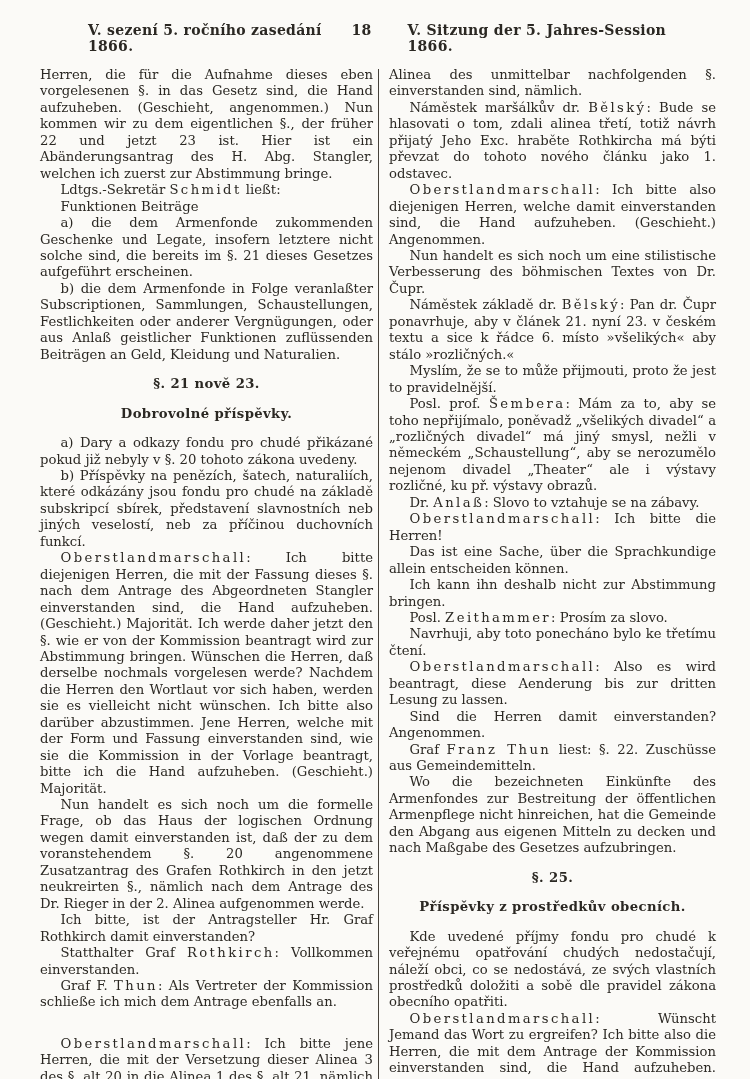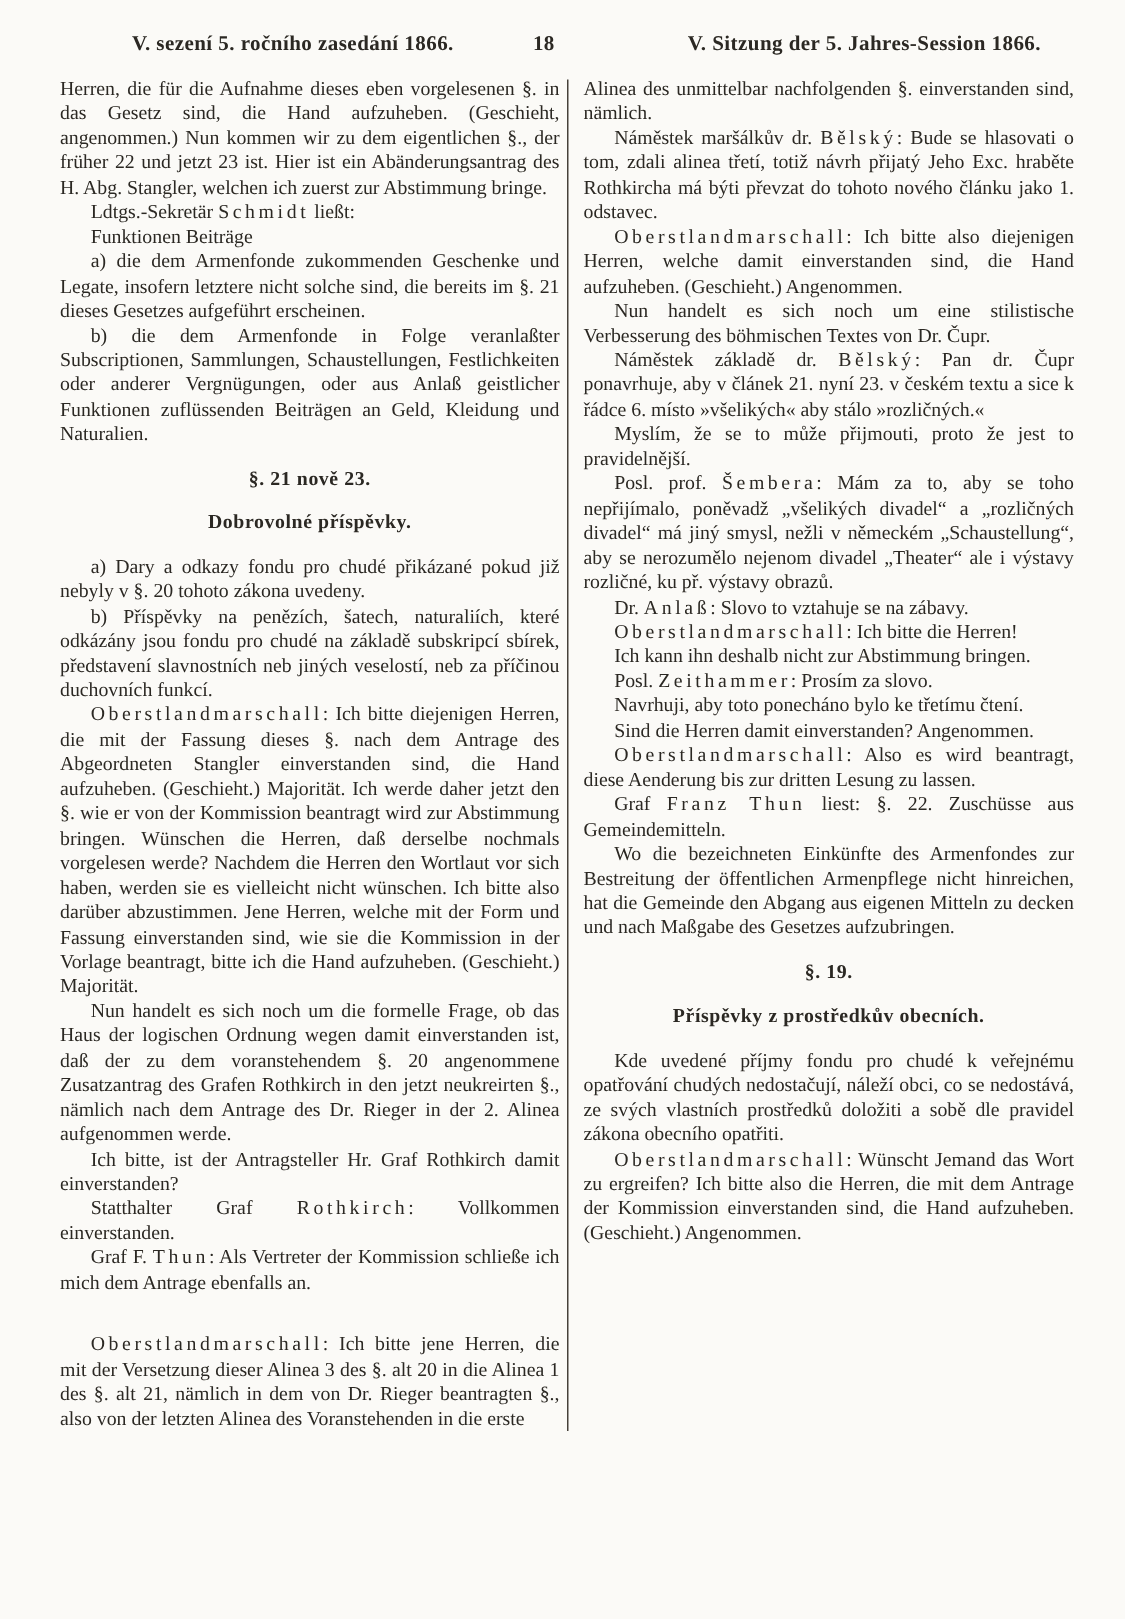--- a/index.html
+++ b/index.html
@@ -11,21 +11,20 @@
     background: #fbfaf7;
     color: #2b2823;
     font-family: "DejaVu Serif", "Liberation Serif", serif;
   }
   .page {
     position: relative;
     width: 750px;
     height: 1079px;
     box-sizing: border-box;
     padding: 18px 34px 0 40px;
-    font-family: Liberation Serif, serif;
   }
   .hdr {
     display: flex;
     justify-content: space-between;
     align-items: baseline;
     font-size: 14px;
     font-weight: bold;
     padding: 4px 22px 0 48px;
     letter-spacing: 0.3px;
   }
@@ -90,26 +89,27 @@
     <div class="col col-right">
         <p class="para"><span>Alinea des unmittelbar nachfolgenden §. einverstanden sind, nämlich.</span></p>
         <p class="para indent"><span>Náměstek maršálkův dr. </span><span class="sp">Bělský</span><span>: Bude se hlasovati o tom, zdali alinea třetí, totiž návrh přijatý Jeho Exc. hraběte Rothkircha má býti převzat do tohoto nového článku jako 1. odstavec.</span></p>
         <p class="para indent"><span class="sp">Oberstlandmarschall</span><span>: Ich bitte also diejenigen Herren, welche damit einverstanden sind, die Hand aufzuheben. (Geschieht.) Angenommen.</span></p>
         <p class="para indent"><span>Nun handelt es sich noch um eine stilistische Verbesserung des böhmischen Textes von Dr. Čupr.</span></p>
         <p class="para indent"><span>Náměstek základě dr. </span><span class="sp">Bělský</span><span>: Pan dr. Čupr ponavrhuje, aby v článek 21. nyní 23. v českém textu a sice k řádce 6. místo »všelikých« aby stálo »rozličných.«</span></p>
         <p class="para indent"><span>Myslím, že se to může přijmouti, proto že jest to pravidelnější.</span></p>
         <p class="para indent"><span>Posl. prof. </span><span class="sp">Šembera</span><span>: Mám za to, aby se toho nepřijímalo, poněvadž „všelikých divadel“ a „rozličných divadel“ má jiný smysl, nežli v německém „Schaustellung“, aby se nerozumělo nejenom divadel „Theater“ ale i výstavy rozličné, ku př. výstavy obrazů.</span></p>
         <p class="para indent"><span>Dr. </span><span class="sp">Anlaß</span><span>: Slovo to vztahuje se na zábavy.</span></p>
         <p class="para indent"><span class="sp">Oberstlandmarschall</span><span>: Ich bitte die Herren!</span></p>
+        <p class="para indent"><span>Das ist eine Sache, über die Sprachkundige allein entscheiden können.</span></p>
         <p class="para indent"><span>Ich kann ihn deshalb nicht zur Abstimmung bringen.</span></p>
         <p class="para indent"><span>Posl. </span><span class="sp">Zeithammer</span><span>: Prosím za slovo.</span></p>
         <p class="para indent"><span>Navrhuji, aby toto ponecháno bylo ke třetímu čtení.</span></p>
+        <p class="para indent"><span class="sp">Oberstlandmarschall</span><span>: Also es wird beantragt, diese Aenderung bis zur dritten Lesung zu lassen.</span></p>
         <p class="para indent"><span>Sind die Herren damit einverstanden? Angenommen.</span></p>
-        <p class="para indent"><span class="sp">Oberstlandmarschall</span><span>: Also es wird beantragt, diese Aenderung bis zur dritten Lesung zu lassen.</span></p>
         <p class="para indent"><span>Graf </span><span class="sp">Franz Thun</span><span> liest: §. 22. Zuschüsse aus Gemeindemitteln.</span></p>
         <p class="para indent"><span>Wo die bezeichneten Einkünfte des Armenfondes zur Bestreitung der öffentlichen Armenpflege nicht hinreichen, hat die Gemeinde den Abgang aus eigenen Mitteln zu decken und nach Maßgabe des Gesetzes aufzubringen.</span></p>
-        <p class="para center heading"><span>§. 19.</span></p>
+        <p class="para center heading"><span>§. 25.</span></p>
         <p class="para center heading"><span>Příspěvky z prostředkův obecních.</span></p>
         <p class="para indent"><span>Kde uvedené příjmy fondu pro chudé k veřejnému opatřování chudých nedostačují, náleží obci, co se nedostává, ze svých vlastních prostředků doložiti a sobě dle pravidel zákona obecního opatřiti.</span></p>
         <p class="para indent"><span class="sp">Oberstlandmarschall</span><span>: Wünscht Jemand das Wort zu ergreifen? Ich bitte also die Herren, die mit dem Antrage der Kommission einverstanden sind, die Hand aufzuheben. (Geschieht.) Angenommen.</span></p>
       </div>
   </div>
 </div>
 
 </body></html>

